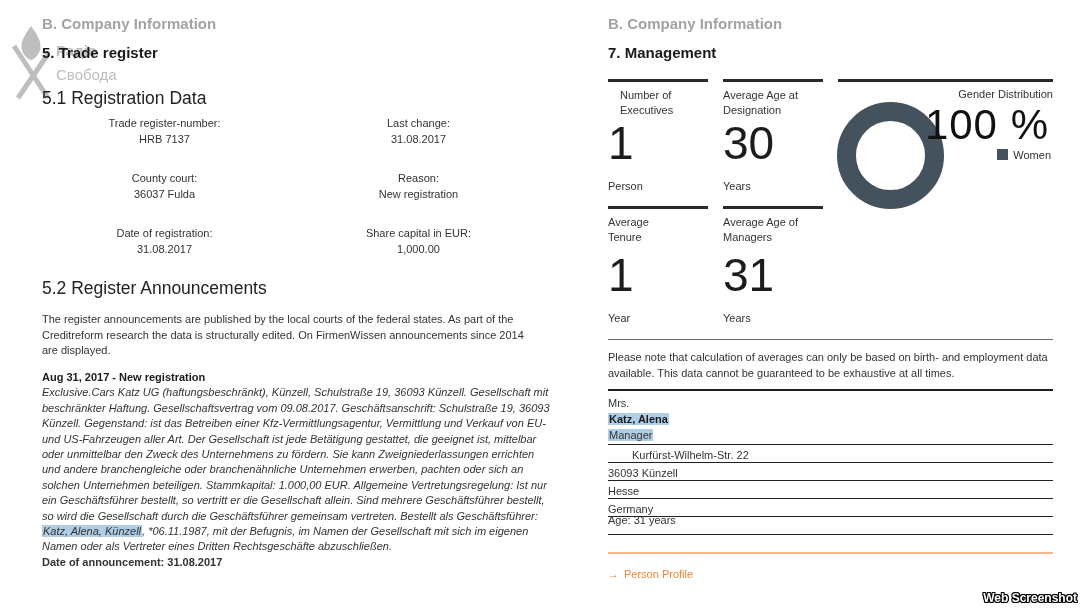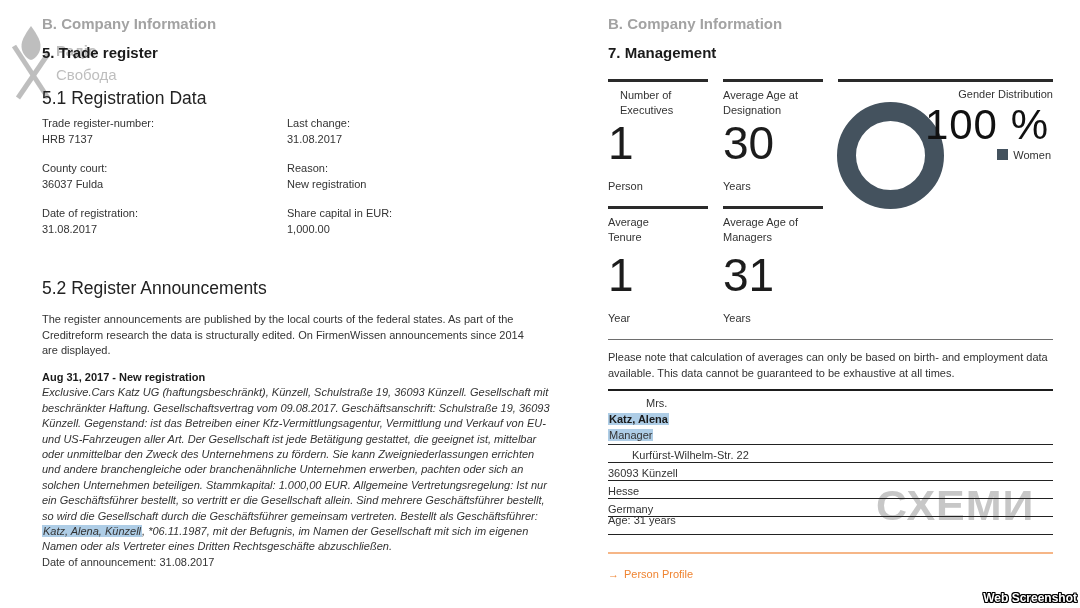--- a/index.html
+++ b/index.html
@@ -21,30 +21,30 @@
   .page { position:absolute; top:0; z-index:1; }
   .lp { left:42px;  width:508px; }
   .rp { left:608px; width:445px; }
 
   .sec-header { position:absolute; left:0; top:15px; font-size:15px; font-weight:bold; color:#a3a3a3; }
   .chap-title { position:absolute; left:0; top:44px; font-size:15px; font-weight:bold; color:#1a1a1a; }
   .h2 { position:absolute; left:0; font-size:17.5px; color:#222; }
 
   
   .reg-grid { position:absolute; left:0; top:117px; width:100%;
-              display:grid; grid-template-columns:245px 1fr; row-gap:17px; }
+              display:grid; grid-template-columns:245px 1fr; row-gap:27px;text-align:center; }
   .field .lbl { font-size:11px; color:#333; }
   .field .val { font-size:11px; color:#333; margin-top:4px; }
 
   .intro { position:absolute; left:0; top:312px; width:482px; font-size:11px; line-height:15.5px; color:#333; }
   .ann-block { position:absolute; left:0; top:370px; width:508px; }
   .ann-heading { font-size:11px; font-weight:bold; color:#1a1a1a; line-height:15.4px; }
   .ann-body { font-size:11px; line-height:15.4px; color:#333;font-style:italic; }
   .hl { background:#aecde6; padding:0 1px; }
-  .ann-date { font-size:11px; line-height:15.4px; color:#333; }
+  .ann-date { font-size:11px; line-height:15.4px; color:#333;font-weight:bold; }
 
   
   .rule { position:absolute; background:#2a2a2a; height:3px; }
   .rule-thin { position:absolute; background:#6e6e6e; height:1px; }
   .rule-1 { position:absolute; background:#222; height:1px; }
   .rule-2 { position:absolute; background:#1d1d1d; height:2px; }
   .rule-orange { position:absolute; background:#f6b687; height:2px; }
 
   .stat-lbl { position:absolute; font-size:11px; line-height:15px; color:#333; white-space:pre-line; }
   .stat-num { position:absolute; font-size:46px; color:#1c1c1c; line-height:1; }
@@ -53,21 +53,21 @@
   .gender-lbl { position:absolute; right:0; top:88px; font-size:11px; color:#333; }
   .donut { position:absolute; left:229px; top:102px; width:107px; height:107px;
            border:19px solid #44525e; border-radius:50%; }
   .pct { position:absolute; right:4px; top:104px; font-size:42px; color:#111; line-height:1; letter-spacing:1px; }
   .legend { position:absolute; right:2px; top:149px; font-size:11px; color:#333; }
   .legend .sw { display:inline-block; width:11px; height:11px; background:#44525e;
                 vertical-align:-1px; margin-right:5px; }
 
   .note { position:absolute; left:0; top:350px; width:100%; font-size:11px; line-height:15.5px; color:#333; }
 
-  .p-sal  { position:absolute; left:0; top:397px; font-size:11px; color:#333;margin-left:38px; }
+  .p-sal  { position:absolute; left:0; top:397px; font-size:11px; color:#333; }
   .p-name { position:absolute; left:0; top:413px; font-size:11px; font-weight:bold; color:#1a1a1a; }
   .p-role { position:absolute; left:0; top:429px; font-size:11px; color:#333; }
   .p-row  { position:absolute; left:0; font-size:11px; color:#333; }
   .p-link { position:absolute; left:0; top:533px; font-size:11px; color:#ef8432; cursor:pointer; }
   .p-link .arr { margin-right:5px; }
 
   
   .badge { position:absolute; right:3px; bottom:3px; z-index:3; font-size:12px; font-weight:bold; color:#fff;
            text-shadow:-1px -1px 0 #000, 1px -1px 0 #000, -1px 1px 0 #000, 1px 1px 0 #000,
                        0 -1px 0 #000, 0 1px 0 #000, -1px 0 0 #000, 1px 0 0 #000; }
@@ -83,21 +83,20 @@
         <g fill="none" stroke="#a9a9a9" stroke-width="5">
           <path d="M6 22 L40 74"></path>
           <path d="M40 30 L10 74"></path>
         </g>
         <path d="M23 2 C16 12 12 18 14 26 C16 33 22 36 23 36 C24 36 30 33 32 26 C34 18 30 12 23 2 Z" fill="#a9a9a9"></path>
       </svg>
       <div class="t1">Радіо</div>
       <div class="t2">Свобода</div>
     </div>
     <div class="wm-skhemy">
-      <div class="big">СХЕМИ</div>
     </div>
   </div>
 
   <div class="page lp">
     <div class="sec-header">B. Company Information</div>
     <div class="chap-title">5. Trade register</div>
 
     <div class="h2" style="top:88px;">5.1 Registration Data</div>
 
     <div class="reg-grid">

